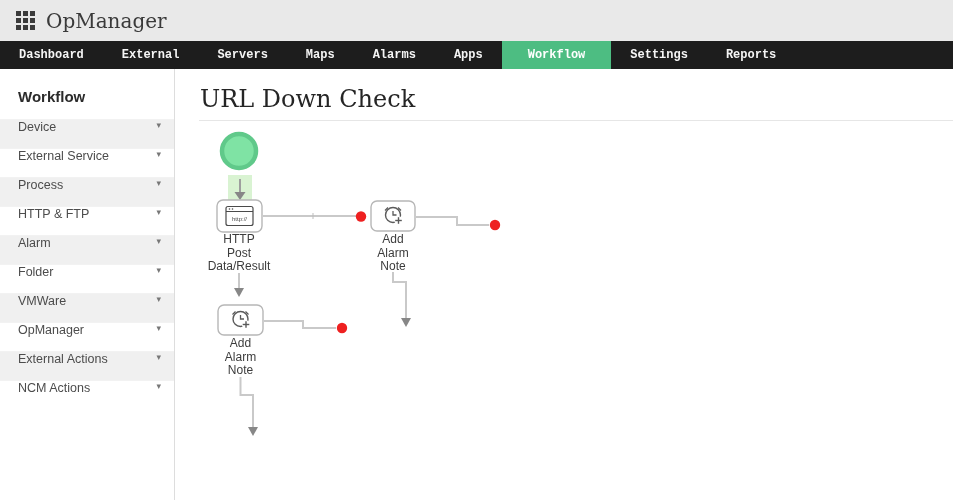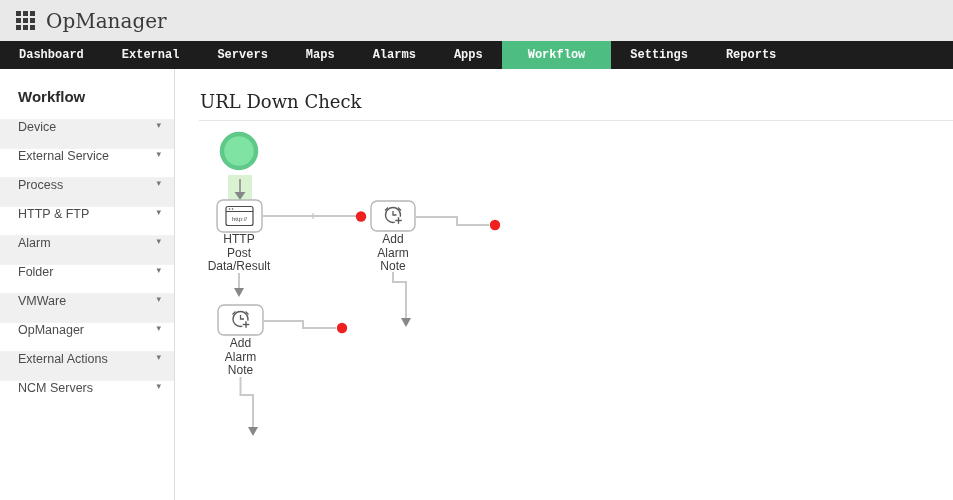--- a/index.html
+++ b/index.html
@@ -23,22 +23,22 @@
   .body-row { display:flex; height:431px; }
   .sidebar { width:175px; border-right:1px solid #ddd; background:#fff; }
   .sidebar-title { font-size:15px; font-weight:bold; color:#2b2b2b; padding:19px 0 14px 18px; }
   .side-item { height:29px; display:flex; justify-content:space-between;
                padding:0 13px 0 18px; font-size:12.5px; color:#4c4c4c; cursor:pointer;
                border-top:1px solid #f2f2f2; }
   .side-item:nth-child(even) { background:#f0f0f0; }
   .side-item .chev { font-size:9px; color:#777; }
 
   .main { position:relative; flex:1; background:#fff; }
-  .canvas-title { position:absolute; left:25px; top:22px; font-family:"DejaVu Serif", serif;
-                  font-size:18px; color:#252525; }
+  .canvas-title { position:absolute; left:25px; top:16px; font-family:"DejaVu Serif", serif;
+                  font-size:24px; color:#252525; }
   .title-rule { position:absolute; left:24px; right:0; top:51px; height:1px; background:#e6e6e6; }
   .flow-svg { position:absolute; left:0; top:0; }
   .flow-svg text.node-label { font-family:"Liberation Sans", sans-serif; font-size:12px;
                               fill:#3c3c3c; text-anchor:middle; }
   .flow-svg text.http-mini { font-family:"Liberation Sans", sans-serif; font-size:6px;
                              fill:#4a4a4a; text-anchor:middle; }
 </style>
 </head>
 <body>
 
@@ -103,21 +103,21 @@
     </div>
     <div class="side-item">
       <span>OpManager</span>
       <span class="chev">▾</span>
     </div>
     <div class="side-item">
       <span>External Actions</span>
       <span class="chev">▾</span>
     </div>
     <div class="side-item">
-      <span>NCM Servers</span>
+      <span>NCM Actions</span>
       <span class="chev">▾</span>
     </div>
   </div>
 
   <div class="main">
     <div class="canvas-title">URL Down Check</div>
     <div class="title-rule"></div>
 
     <svg class="flow-svg" width="778" height="431" viewBox="0 0 778 431">
 

